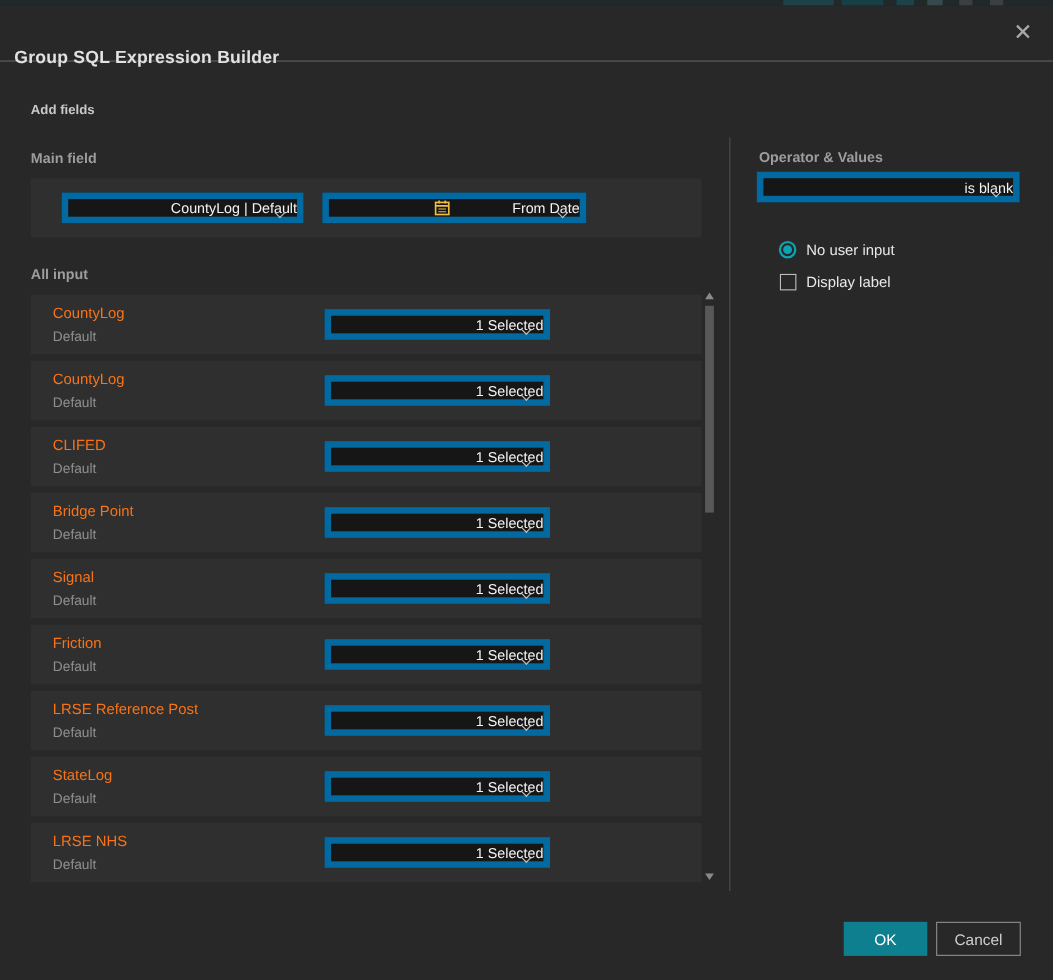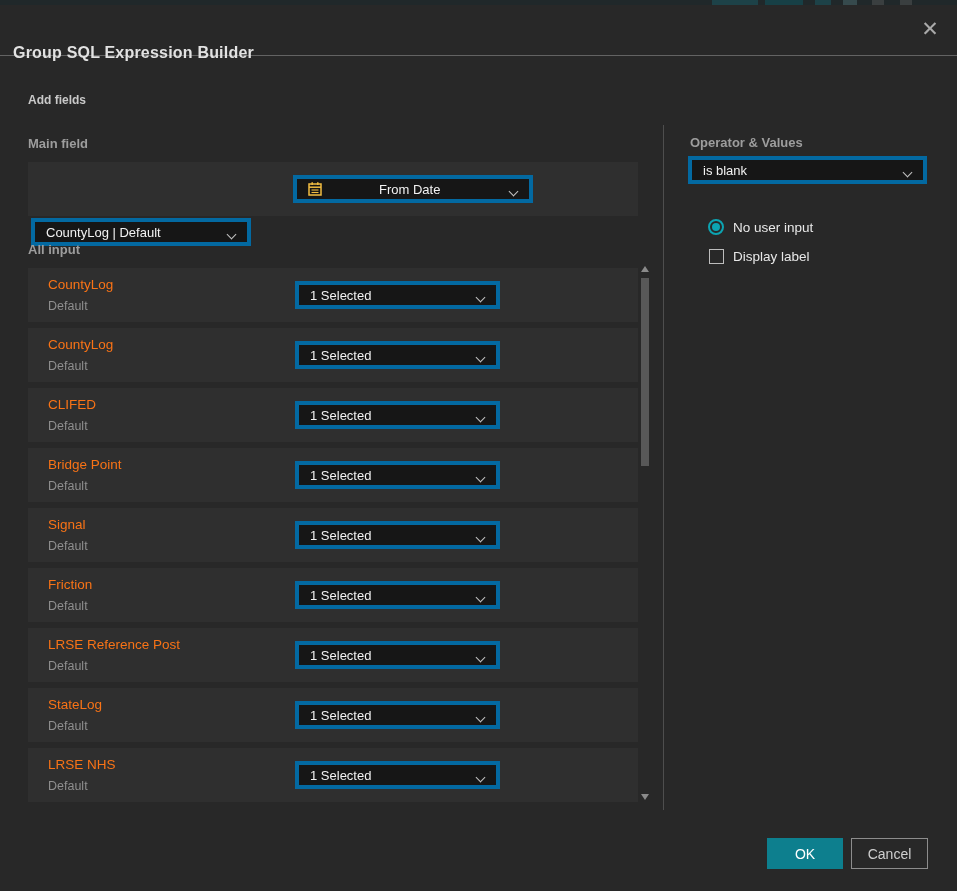--- a/index.html
+++ b/index.html
@@ -33,22 +33,22 @@
   }
 
   .heading-lg { position:absolute; font-size:12px; font-weight:bold; color:#c9c9c9; }
   .heading-sm { position:absolute; font-size:13px; font-weight:bold; color:#9d9d9d; }
 
   .band {
     position:absolute; left:28px; width:610px; background:#2f2f2f;
   }
 
   .select {
-    position:absolute; height:28px; background:#161616; border:4px solid #0369a1;
-    display:flex; align-items:center; cursor:pointer;
+    position:absolute; height:28px; background:#161616; border:6px solid #0369a1;
+    display:flex; align-items:center; cursor:pointer;justify-content:flex-end;
   }
   .select .sel-text { font-size:13px; color:#f2f2f2; margin-left:11px; white-space:nowrap; }
   .chev {
     position:absolute; right:12px; top:9px; width:7px; height:7px;
     border-right:1.6px solid #c3c3c3; border-bottom:1.6px solid #c3c3c3;
     transform:rotate(45deg);
   }
   .cal-icon { margin-left:10px; margin-right:-3px; display:flex; }
 
   .row {
@@ -105,21 +105,21 @@
 
   <div class="titlebar">
     <span class="title">Group SQL Expression Builder</span>
     <span class="close-btn">✕</span>
   </div>
 
   <div class="heading-lg" style="left:28px; top:88px;">Add fields</div>
   <div class="heading-sm" style="left:28px; top:131px;">Main field</div>
 
   <div class="band" style="top:157px; height:54px;">
-    <div class="select" style="left:3px; top:13px; width:220px;margin-top:43px;">
+    <div class="select" style="left:28px; top:13px; width:220px;">
       <span class="sel-text">CountyLog | Default</span>
       <span class="chev"></span>
     </div>
     <div class="select" style="left:265px; top:13px; width:240px;gap:48px;">
       <span class="cal-icon">
         <svg width="16" height="16" viewBox="0 0 16 16">
           <rect x="2" y="3" width="12" height="11" fill="none" stroke="#f2bd41" stroke-width="1.5"></rect>
           <line x1="2" y1="6.2" x2="14" y2="6.2" stroke="#f2bd41" stroke-width="1.5"></line>
           <line x1="5.2" y1="1.2" x2="5.2" y2="4" stroke="#f2bd41" stroke-width="1.5"></line>
           <line x1="10.8" y1="1.2" x2="10.8" y2="4" stroke="#f2bd41" stroke-width="1.5"></line>

